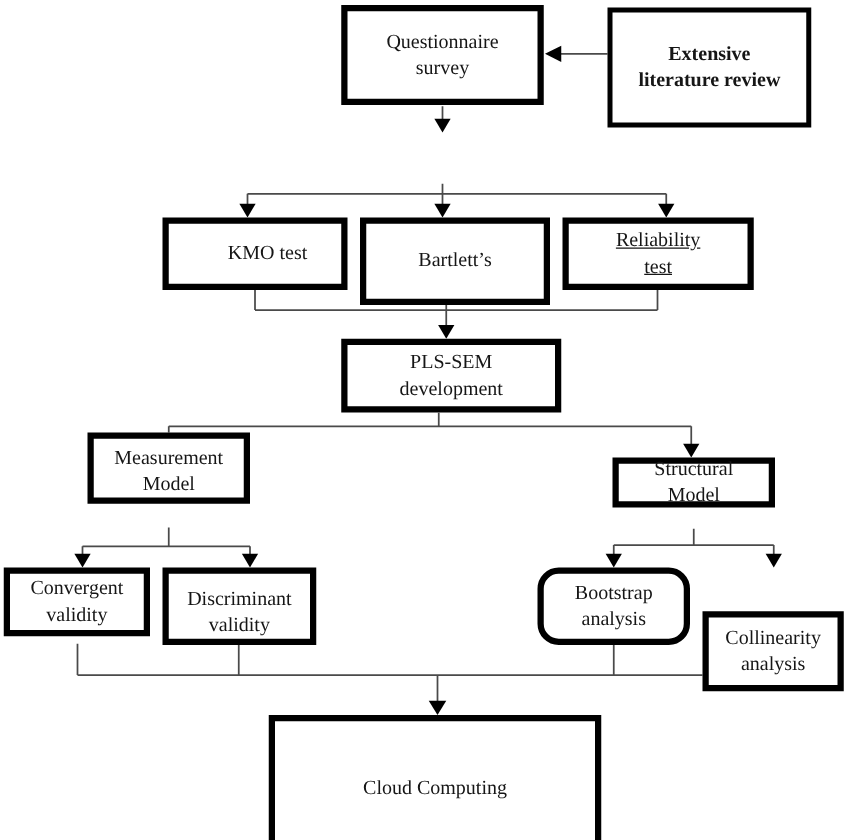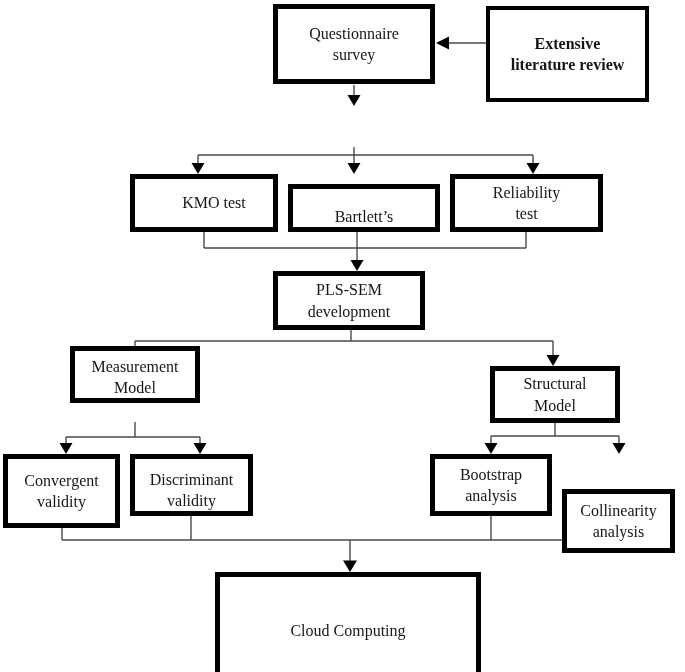--- a/index.html
+++ b/index.html
@@ -90,55 +90,55 @@
   <div class="node thin" style="left:486px; top:6px; width:163px; height:96px;font-weight:bold;">
     <span>Extensive</span>
     <span>literature review</span>
   </div>
 
 
   <div class="node" style="left:130px; top:174px; width:148px; height:58px;padding-left:20px;">
     <span>KMO test</span>
   </div>
 
-  <div class="node" style="left:288px; top:184px; width:152px; height:48px;justify-content:flex-end;">
+  <div class="node" style="left:288px; top:174px; width:152px; height:70px;">
     <span>Bartlett’s</span>
   </div>
 
-  <div class="node" style="left:450px; top:174px; width:153px; height:58px;">
+  <div class="node" style="left:450px; top:174px; width:153px; height:58px;text-decoration:underline;">
     <span>Reliability</span>
     <span>test</span>
   </div>
 
-  <div class="node" style="left:273px; top:271px; width:152px; height:59px;">
+  <div class="node" style="left:273px; top:271px; width:176px; height:59px;">
     <span>PLS-SEM</span>
     <span>development</span>
   </div>
 
   <div class="node" style="left:70px; top:346px; width:130px; height:57px;justify-content:flex-end;">
     <span>Measurement</span>
     <span>Model</span>
   </div>
 
-  <div class="node" style="left:490px; top:366px; width:130px; height:57px;">
+  <div class="node" style="left:490px; top:366px; width:130px; height:40px;">
     <span>Structural</span>
     <span>Model</span>
   </div>
 
-  <div class="node" style="left:3px; top:454px; width:117px; height:74px;">
+  <div class="node" style="left:3px; top:454px; width:117px; height:55px;">
     <span>Convergent</span>
     <span>validity</span>
   </div>
 
   <div class="node" style="left:130px; top:454px; width:123px; height:62px;justify-content:flex-end;">
     <span>Discriminant</span>
     <span>validity</span>
   </div>
 
-  <div class="node" style="left:430px; top:454px; width:122px; height:62px;">
+  <div class="node" style="left:430px; top:454px; width:122px; height:62px;border-radius:17px;">
     <span>Bootstrap</span>
     <span>analysis</span>
   </div>
 
   <div class="node" style="left:562px; top:454px; width:113px; height:64px;margin-top:35px;">
     <span>Collinearity</span>
     <span>analysis</span>
   </div>
 
   <div class="node" style="left:215px; top:572px; width:266px; height:117px;">

